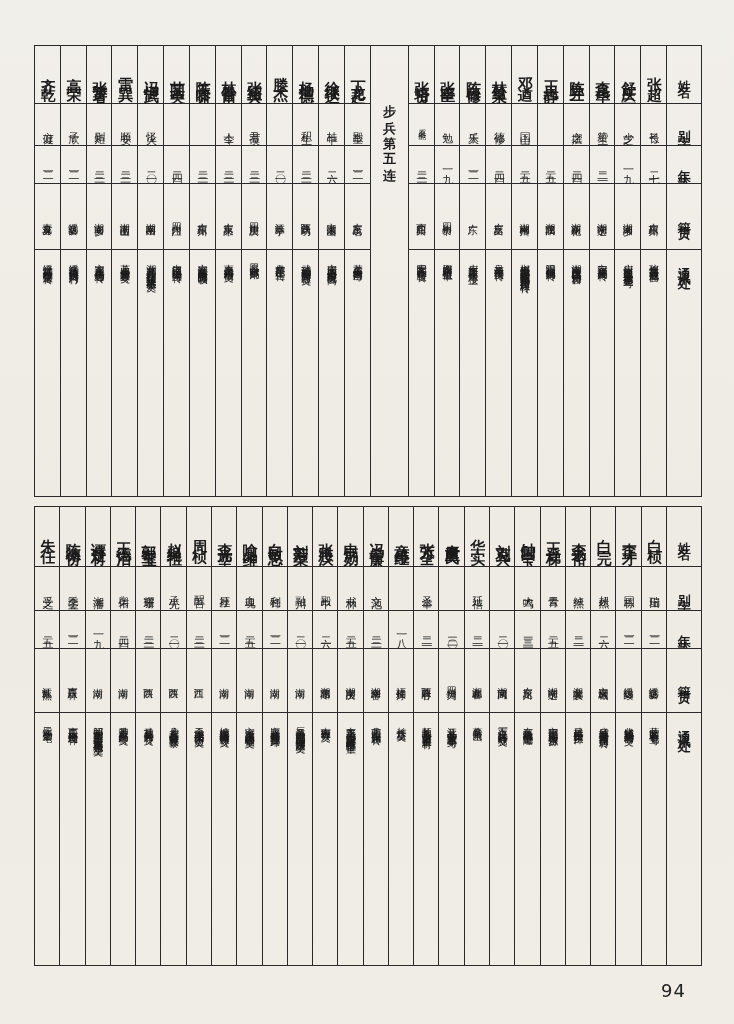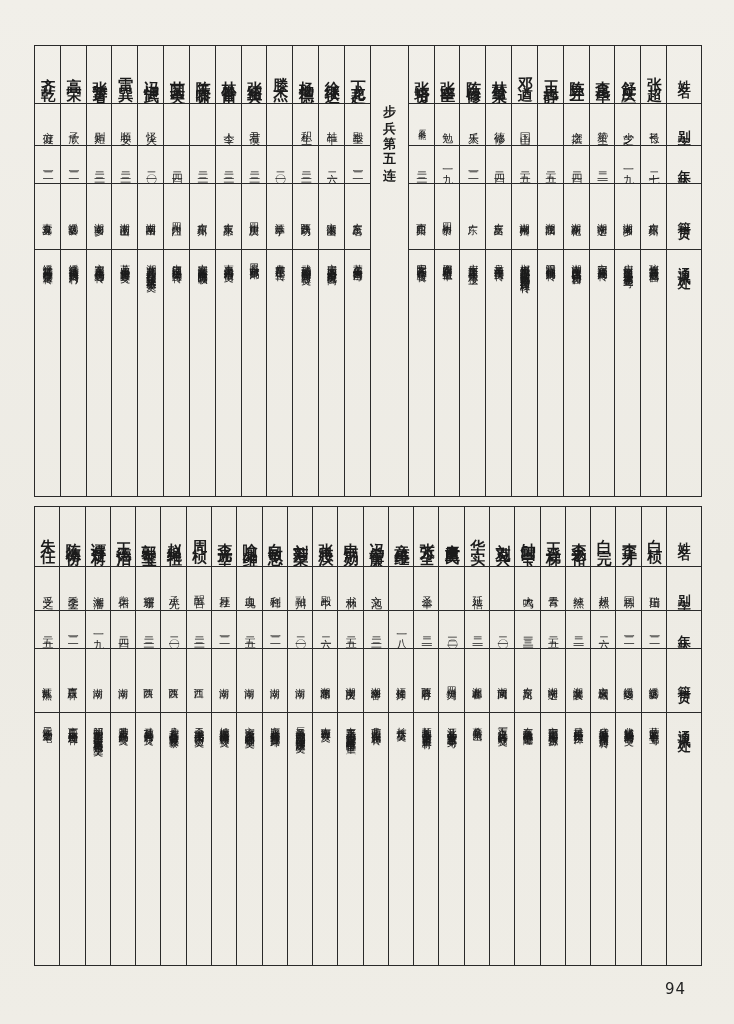--- a/index.html
+++ b/index.html
@@ -62,21 +62,21 @@
   .t-courtesy-small{font-size:8px;letter-spacing:1px;}
   .t-age{font-size:11px;letter-spacing:2px;}
   .t-native{font-size:10px;letter-spacing:1px;line-height:1.1;}
   .c-addr{align-items:flex-start;padding-top:6px;}
   .t-addr{font-size:10px;letter-spacing:1px;line-height:1.2;max-height:100%;}
   .t-header{font-size:13px;font-weight:700;letter-spacing:5px;}
   .t-divider{font-size:13px;font-weight:700;letter-spacing:16px;padding-top:48px;}
   .divider-cell{flex:1 1 auto;align-items:flex-start;}
   .page-number{
     position:absolute;right:48px;top:980px;
-    font-size:15px;color:#222;letter-spacing:1px;
+    font-size:18px;color:#222;letter-spacing:1px;
   }
 </style>
 </head>
 <body>
 
 <div class="sheet">
   <div class="rtable" id="table-top">
       <div class="col header-col">
         <div class="cell c-name">
           <span class="vtext t-header">姓名</span>

